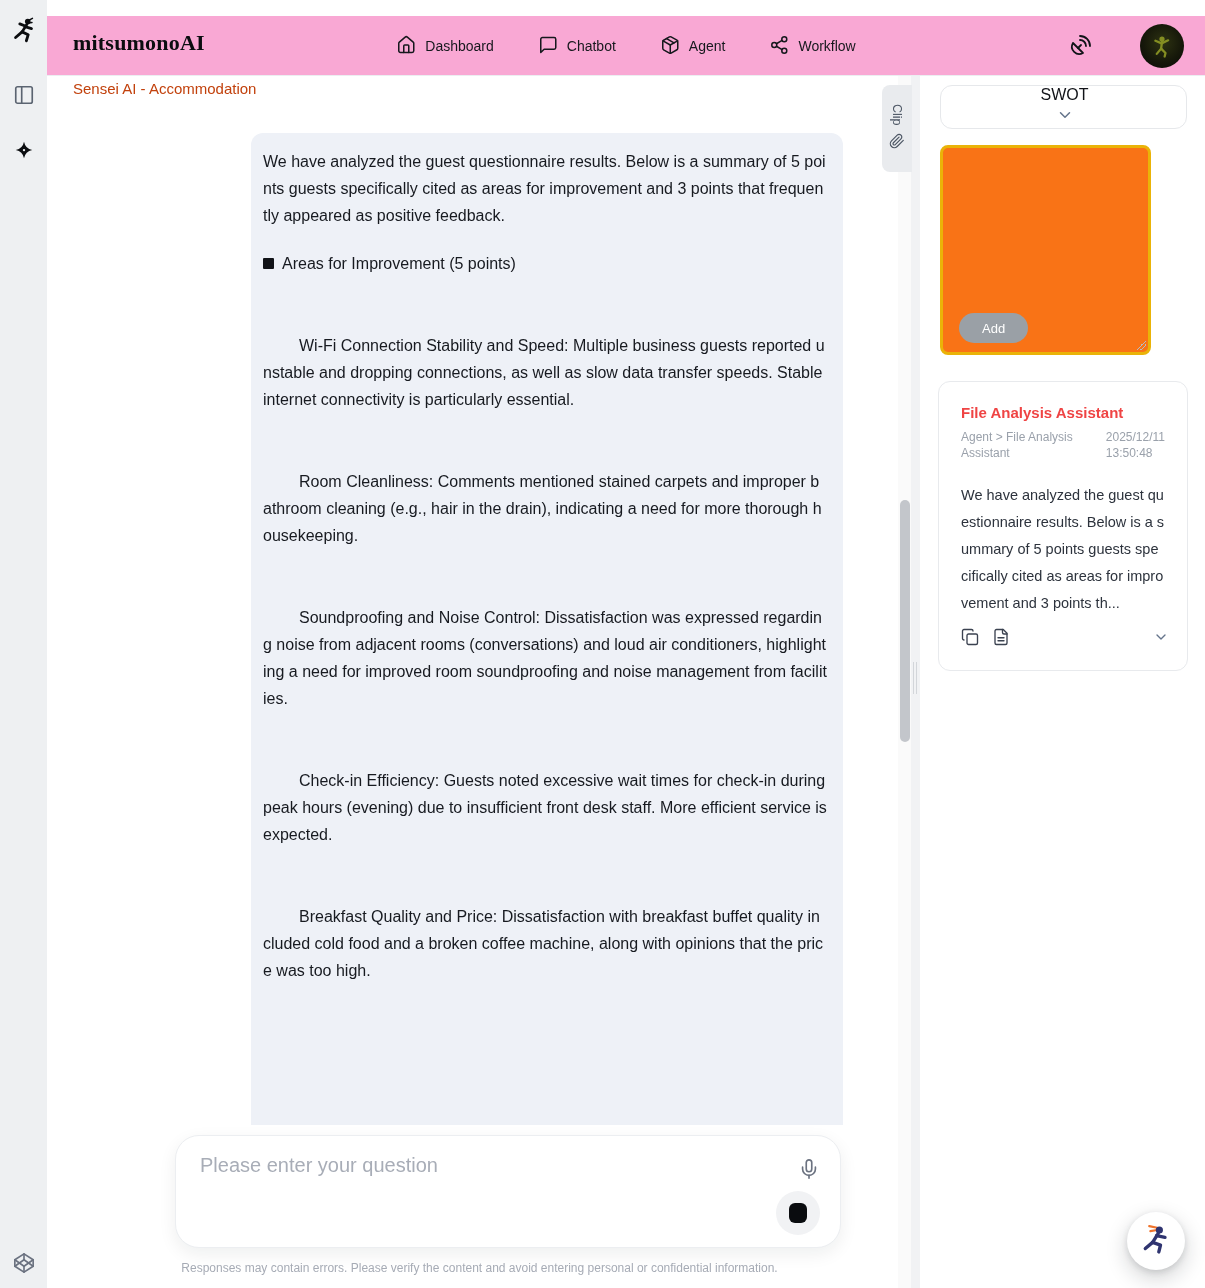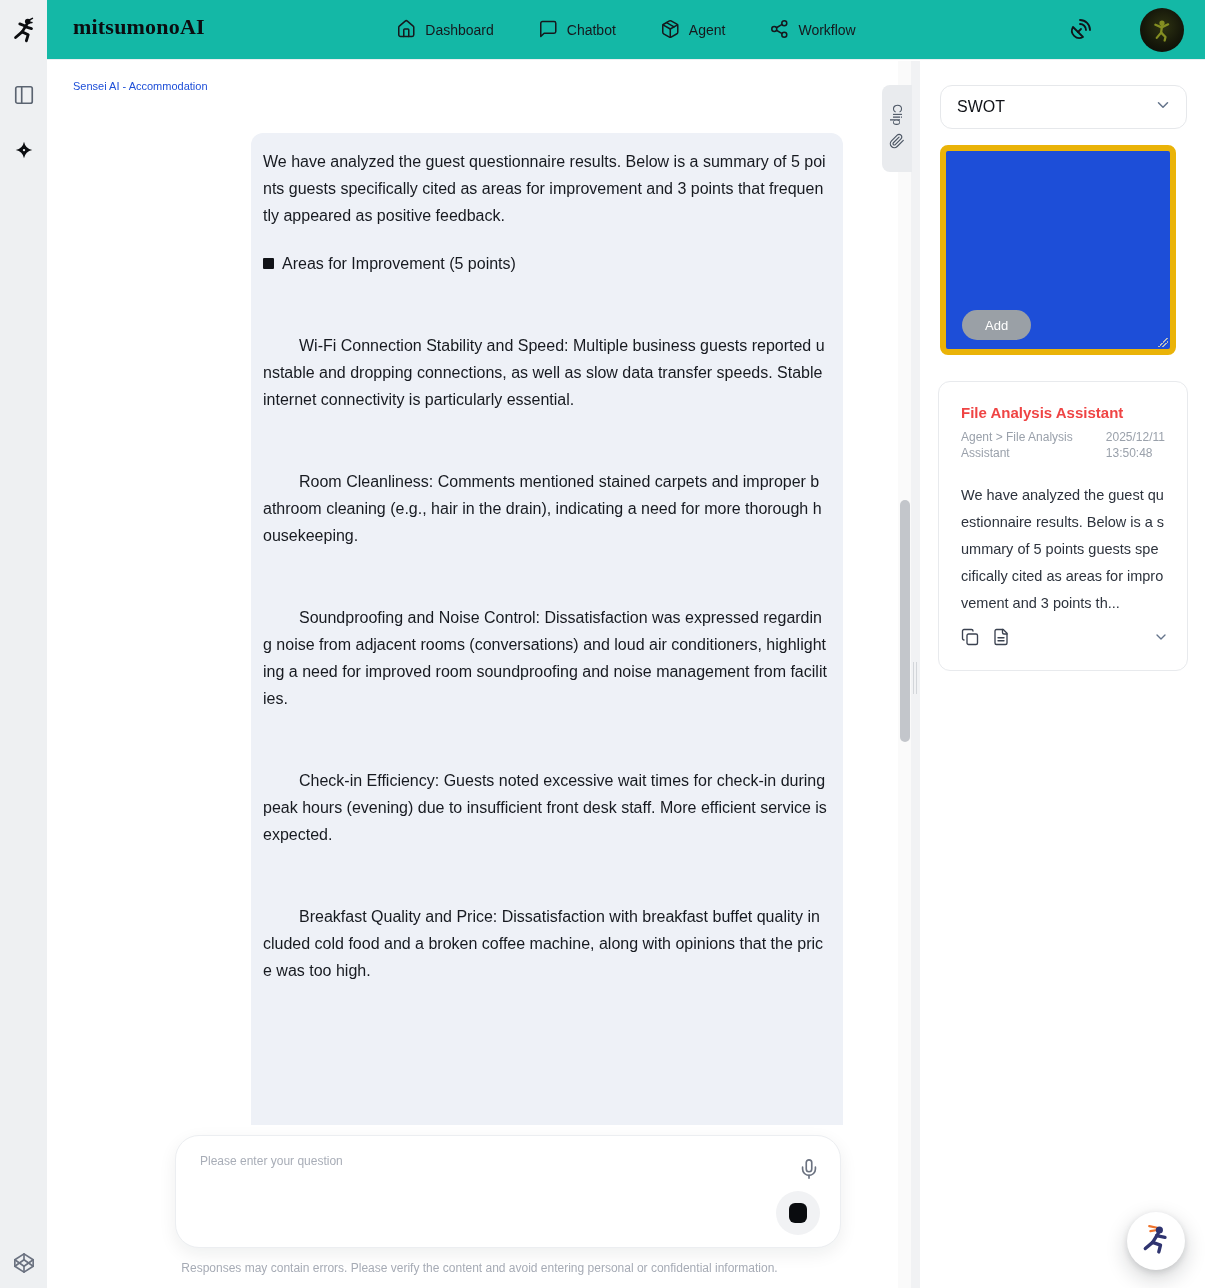--- a/index.html
+++ b/index.html
@@ -5,31 +5,31 @@
   * { margin:0; padding:0; box-sizing:border-box; }
   html,body { width:1205px; height:1288px; overflow:hidden; background:#fff;
     font-family:"Liberation Sans", sans-serif; color:#16181d; }
   .abs { position:absolute; }
 
   
   #rail { left:0; top:0; width:47px; height:1288px; background:#eef0f2; z-index:30; }
   .rail-icon { position:absolute; left:50%; transform:translateX(-50%); display:flex; align-items:center; justify-content:center; }
 
   
-  #navbar { left:47px; top:0; width:1158px; height:60px; background:#14b8a6; border-bottom:1px solid #eceef1; z-index:20; }
+  #navbar { left:47px; top:16px; width:1158px; height:60px; background:#f9a8d4; border-bottom:1px solid #eceef1; z-index:20; }
   #brand { position:absolute; left:26px; top:14px; font-family:"Liberation Serif", serif; font-size:22px; font-weight:600; letter-spacing:.2px; color:#0b0d10; }
   #nav-items { position:absolute; left:50%; top:0; height:60px; transform:translateX(-50%); display:flex; align-items:center; gap:44px; }
   .nav-item { display:flex; align-items:center; gap:9px; font-size:14px; color:#16181d; cursor:pointer; white-space:nowrap; }
   .nav-item svg { color:#16181d; }
   #satellite-btn { position:absolute; right:112px; top:17px; color:#111318; cursor:pointer; }
   #avatar { position:absolute; right:21px; top:8px; width:44px; height:44px; border-radius:50%; overflow:hidden;
     background:radial-gradient(circle at 52% 42%, #2e3312 0%, #16180a 55%, #070705 100%); display:flex; align-items:center; justify-content:center; }
 
   
-  #breadcrumb { left:73px; top:80px; font-size:11px; color:#1d4ed8; }
+  #breadcrumb { left:73px; top:80px; font-size:15px; color:#c2410c; }
   #clip-tab { left:882px; top:85px; width:30px; height:87px; background:#e9ebee; border-radius:8px 0 0 8px;
     display:flex; flex-direction:column; align-items:center; justify-content:center; gap:7px; cursor:pointer; color:#4b5563; z-index:5; }
   #clip-tab .clip-label { writing-mode:vertical-rl; font-size:12.5px; color:#4b5563; }
 
   #bubble { left:251px; top:133px; width:592px; height:992px; background:#eef1f7; border-radius:12px 12px 0 0;
     padding:15px 16px 30px 12px; overflow:hidden; }
   #bubble p { font-size:16px; line-height:27px; color:#171a20; word-break:break-all; }
   .gap-lg { margin-top:55px; }
   .gap-sm { margin-top:21px; }
   .indent { text-indent:36px; }
@@ -39,36 +39,36 @@
   #scroll-track { left:898px; top:61px; width:13px; height:1227px; background:#fafafa; }
   #scroll-thumb { left:900px; top:500px; width:10px; height:242px; background:#c3c6cb; border-radius:6px; cursor:pointer; }
   #gutter { left:911px; top:61px; width:9px; height:1227px; background:#f1f2f4; cursor:col-resize; }
   #gutter-handle { position:absolute; left:2px; top:601px; width:4px; height:32px;
     border-left:1.5px solid #d3d6da; border-right:1.5px solid #d3d6da; }
 
   
   #composer { left:175px; top:1135px; width:666px; height:113px; background:#fff; border:1px solid #eceef1;
     border-radius:24px; box-shadow:0 6px 18px rgba(20,24,32,.07); z-index:10; }
   #composer textarea { position:absolute; left:24px; top:18px; width:560px; height:78px; border:none; outline:none; resize:none;
-    font-family:"Liberation Sans", sans-serif; font-size:12px; color:#ec4899; background:transparent; }
+    font-family:"Liberation Sans", sans-serif; font-size:20px; color:#ec4899; background:transparent; }
   #composer textarea::placeholder { color:#a8adb7; }
   #mic-btn { position:absolute; right:20px; top:22px; color:#6b7280; cursor:pointer; }
   #stop-btn { position:absolute; right:20px; bottom:12px; width:44px; height:44px; border-radius:50%; background:#f1f2f4;
     display:flex; align-items:center; justify-content:center; cursor:pointer; }
   #stop-btn .stop-square { width:18px; height:20px; background:#0a0c0f; border-radius:6px; }
   #disclaimer { left:47px; top:1261px; width:865px; text-align:center; font-size:12px; color:#a6abb5; z-index:10; }
 
   
   #right-panel { left:920px; top:60px; width:285px; height:1228px; background:#fff; }
   #type-select { position:absolute; left:20px; top:25px; width:247px; height:44px; border:1px solid #e6e8eb; border-radius:12px;
-    background:#fff; display:flex; align-items:center; justify-content:space-between; padding:0 14px 0 16px; cursor:pointer; }
+    background:#fff; display:flex; align-items:center; justify-content:space-between; padding:0 14px 0 16px; cursor:pointer;flex-direction:column; }
   #type-select .select-value { font-size:16px; color:#111318; }
   #type-select svg { color:#64748b; }
 
-  #note-box { position:absolute; left:20px; top:85px; width:236px; height:210px; border:6px solid #eab308; border-radius:8px; background:#1d4ed8; }
+  #note-box { position:absolute; left:20px; top:85px; width:211px; height:210px; border:3px solid #eab308; border-radius:8px; background:#f97316; }
   #note-box textarea { position:absolute; left:10px; top:8px; width:225px; height:130px; border:none; outline:none; resize:none;
     font-family:"Liberation Sans", sans-serif; font-size:14px; background:transparent; }
   #add-btn { position:absolute; left:16px; bottom:9px; height:30px; padding:0 23px; background:#9aa0a6; color:#fff;
     border:none; border-radius:15px; font-size:13px; font-family:"Liberation Sans", sans-serif; cursor:pointer; }
   #resize-handle { position:absolute; right:2px; bottom:2px; width:10px; height:10px;
     background:linear-gradient(135deg, transparent 0 50%, #b7bcc2 50% 56%, transparent 56% 70%, #b7bcc2 70% 76%, transparent 76%); }
 
   #result-card { position:absolute; left:18px; top:321px; width:250px; height:290px; border:1px solid #e8eaed; border-radius:12px; background:#fff; padding:22px; }
   #card-title { font-size:15px; font-weight:700; color:#ef4444; }
   #card-meta { display:flex; justify-content:space-between; margin-top:8px; font-size:12px; line-height:16px; color:#9aa1ab; }

